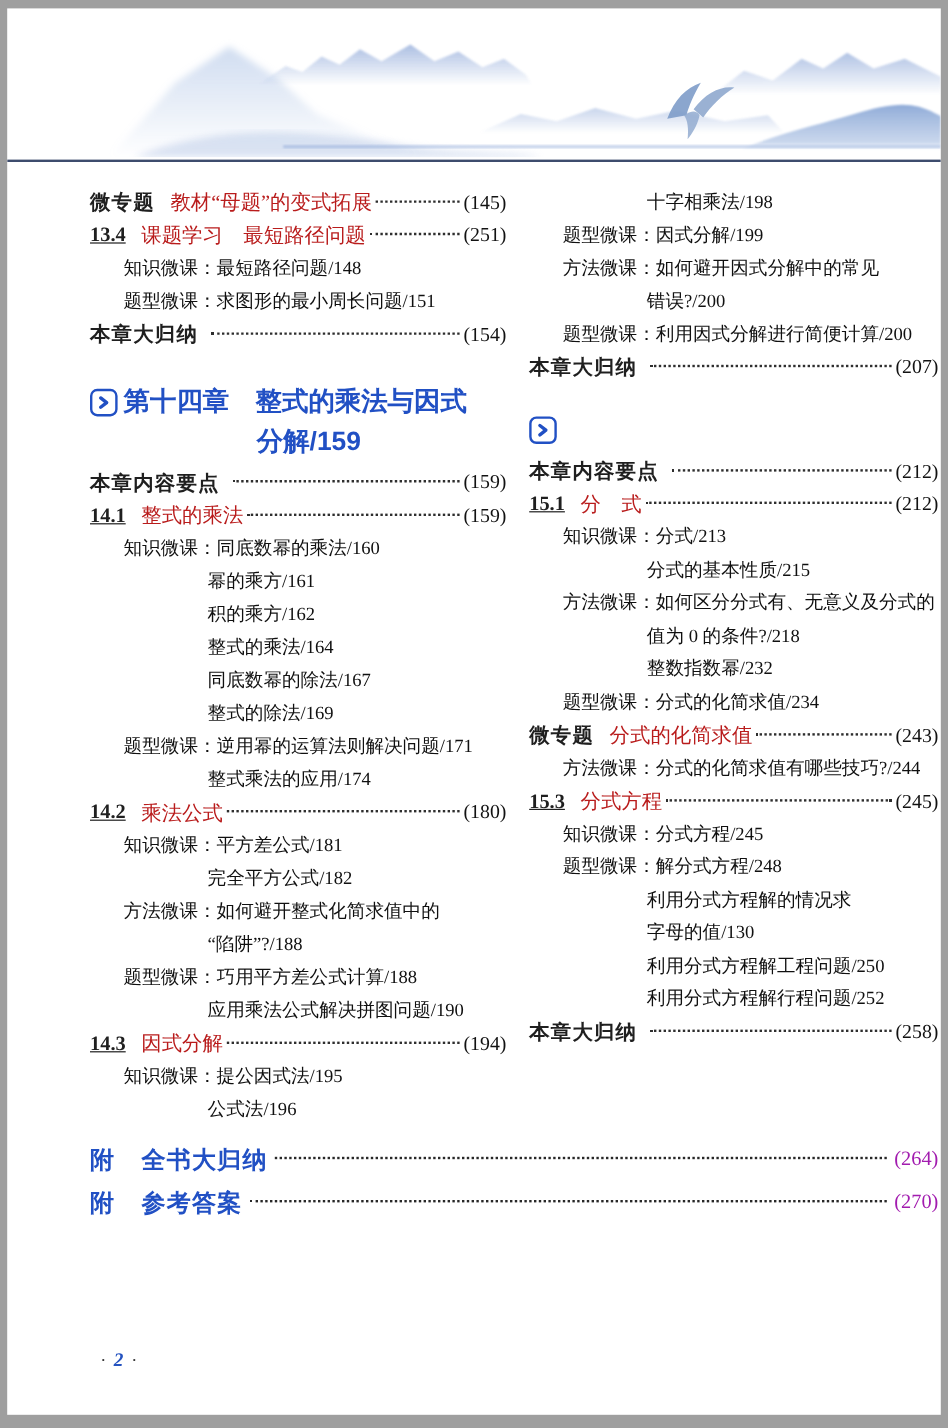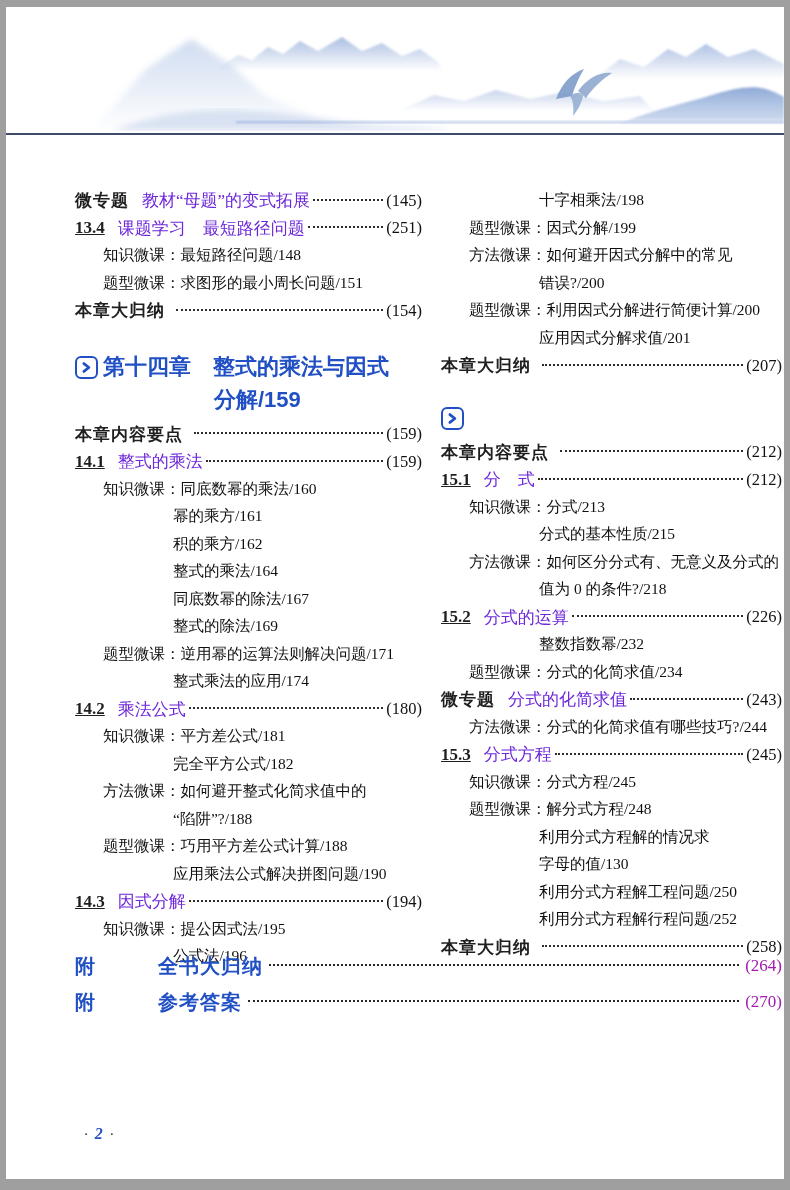--- a/index.html
+++ b/index.html
@@ -14,47 +14,47 @@
     overflow:hidden;
   }
   .page{
     position:absolute;left:6px;top:7px;right:6px;bottom:11px;
     background:#ffffff;overflow:hidden;
   }
   
   .header-art{position:absolute;top:0;left:0;width:778px;height:124px;overflow:hidden;}
   .header-rule{position:absolute;top:126px;left:0;width:778px;height:2px;background:#3d4c6d;}
   
-  .columns{position:absolute;top:148px;left:69px;width:707px;display:flex;margin-top:32px;}
+  .columns{position:absolute;top:148px;left:69px;width:707px;display:flex;}
   .col{width:347px;}
   .col-right{width:341px;margin-left:19px;}
   .line{height:27.5px;display:flex;align-items:center;white-space:nowrap;}
   .num{font:bold 17px "Liberation Serif", serif;color:var(--ink);margin-right:13px;text-decoration:underline;}
   .lbl-hei{font:bold 17px "Liberation Sans", sans-serif;color:var(--ink);margin-right:13px;letter-spacing:1px;}
-  .title{font:17px "Liberation Serif", serif;color:#6d28d9;}
+  .title{font:17px "Liberation Serif", serif;color:#b91c1c;}
   .hei-title{font:bold 17px "Liberation Sans", sans-serif;color:var(--ink);letter-spacing:1px;margin-right:8px;}
   .dots{flex:1;margin:0 3px;height:0;border-bottom:2px dotted #2e2e2e;transform:translateY(-1px);}
   .pnum{font:16.5px "Liberation Serif", serif;color:#121212;}
   .sub-text{font:15.5px "Liberation Serif", serif;color:#101010;}
   .ind1{padding-left:28px;}
   .ind2{padding-left:98px;}
   
   .ch-wrap{margin:10px 0 4px 0;}
   .ch-line{display:flex;align-items:center;height:33px;white-space:nowrap;}
   .ch-text{font:bold 22px "Liberation Sans", sans-serif;color:var(--blue);}
   .ch-cont{padding-left:139px;}
   .ch-icon{
     width:19px;height:19px;flex:0 0 19px;border:2.5px solid var(--blue);border-radius:6px;
     margin-right:5px;display:flex;align-items:center;justify-content:center;color:var(--blue);
   }
   
   .footer{position:absolute;top:941px;left:69px;width:707px;}
   .f-line{display:flex;align-items:center;height:36px;white-space:nowrap;}
   .f-prefix{font:bold 20px "Liberation Sans", sans-serif;color:var(--blue);margin-right:22px;letter-spacing:1px;}
-  .f-title{font:bold 20px "Liberation Sans", sans-serif;color:var(--blue);letter-spacing:1px;margin-left:40px;}
+  .f-title{font:bold 20px "Liberation Sans", sans-serif;color:var(--blue);letter-spacing:1px;}
   .f-dots{flex:1;margin:0 6px;height:0;border-bottom:2px dotted #282828;transform:translateY(-1px);}
   .f-page{font:17px "Liberation Serif", serif;color:#a21caf;}
   
   .page-number{
     position:absolute;left:78px;top:1118px;
     font:italic 15px "Liberation Serif", serif;color:#333;
     display:flex;align-items:center;gap:7px;
   }
   .page-number .pn-val{font:italic bold 16px "Liberation Serif", serif;color:#2553c0;}
   .gap{width:100%;}
@@ -230,23 +230,20 @@
         </div>
         <div class="line ind1">
           <span class="sub-text">方法微课：如何避开因式分解中的常见</span>
         </div>
         <div class="line ind2">
           <span class="sub-text">错误?/200</span>
         </div>
         <div class="line ind1">
           <span class="sub-text">题型微课：利用因式分解进行简便计算/200</span>
         </div>
-        <div class="line ind2">
-          <span class="sub-text">应用因式分解求值/201</span>
-        </div>
         <div class="line">
           <span class="hei-title">本章大归纳</span>
           <span class="dots"></span>
           <span class="pnum">(207)</span>
         </div>
         <div class="gap" style="height: 12px;"></div>
         <div class="ch-wrap">
           <div class="ch-line">
             <span class="ch-icon">
               <svg width="13" height="13" viewBox="0 0 12 12">
@@ -270,26 +267,20 @@
           <span class="sub-text">知识微课：分式/213</span>
         </div>
         <div class="line ind2">
           <span class="sub-text">分式的基本性质/215</span>
         </div>
         <div class="line ind1">
           <span class="sub-text">方法微课：如何区分分式有、无意义及分式的</span>
         </div>
         <div class="line ind2">
           <span class="sub-text">值为 0 的条件?/218</span>
-        </div>
-        <div class="line">
-          <span class="num">15.2</span>
-          <span class="title">分式的运算</span>
-          <span class="dots"></span>
-          <span class="pnum">(226)</span>
         </div>
         <div class="line ind2">
           <span class="sub-text">整数指数幂/232</span>
         </div>
         <div class="line ind1">
           <span class="sub-text">题型微课：分式的化简求值/234</span>
         </div>
         <div class="line">
           <span class="lbl-hei">微专题</span>
           <span class="title">分式的化简求值</span>

